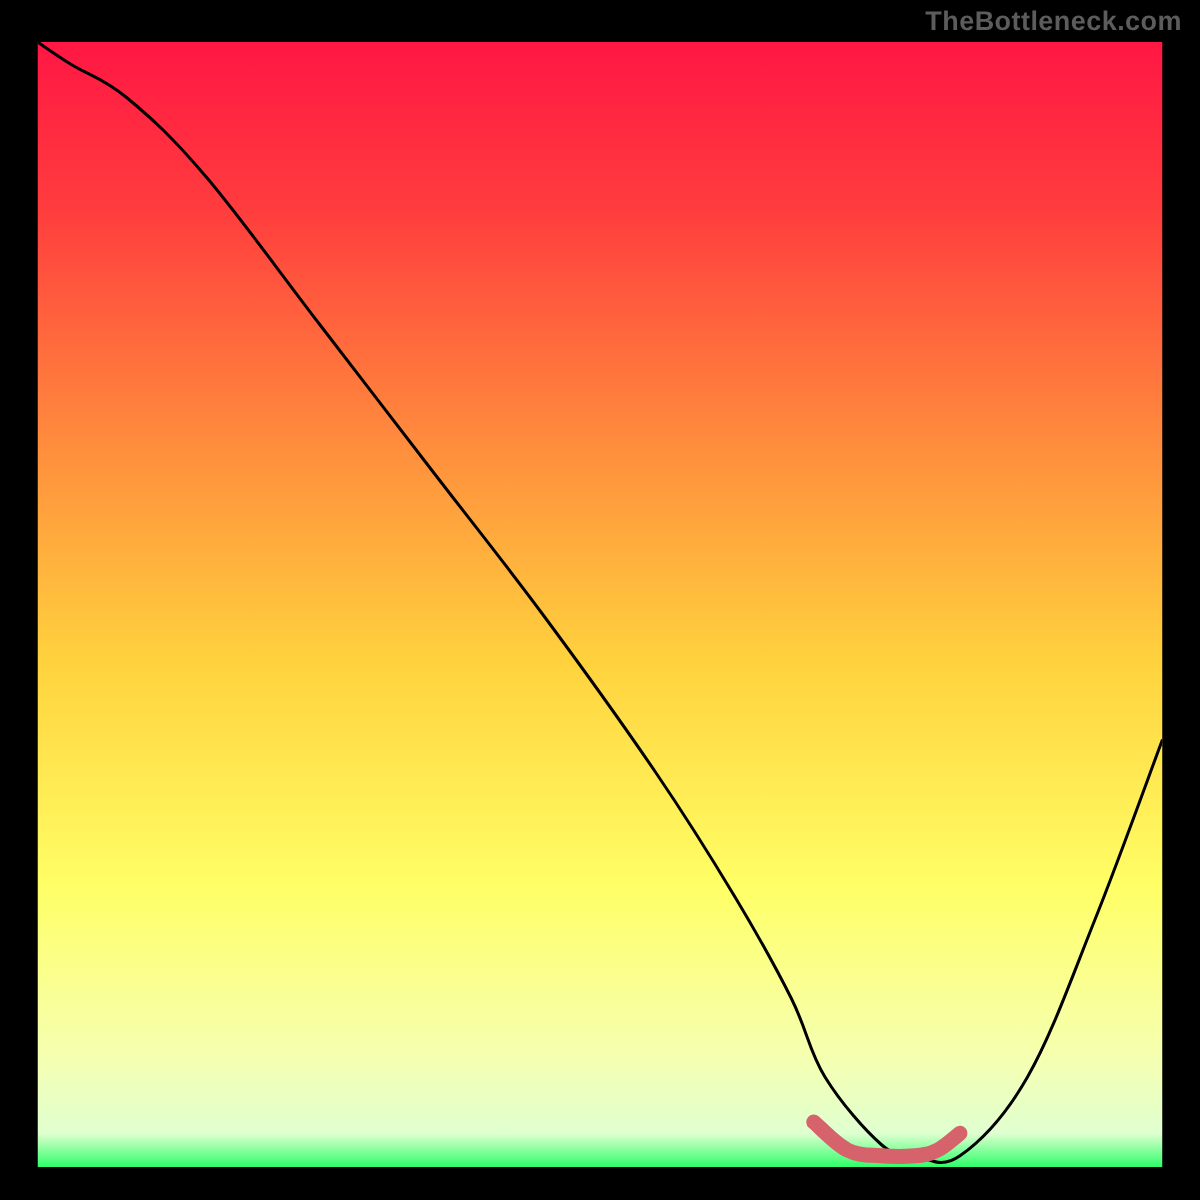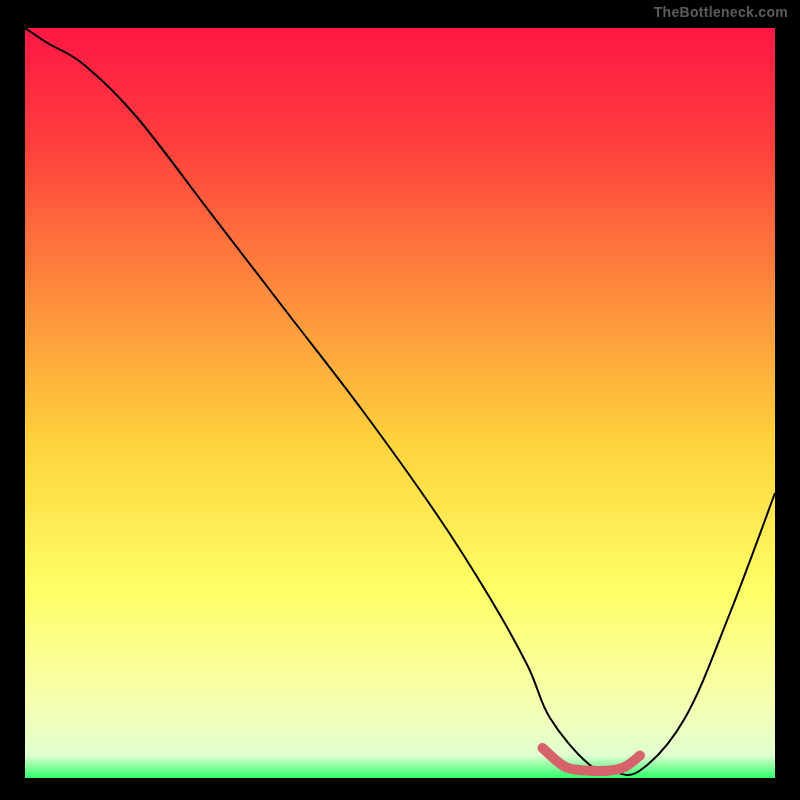--- a/index.html
+++ b/index.html
@@ -8,21 +8,21 @@
     width: 800px;
     height: 800px;
     background: #000000;
     overflow: hidden;
   }
   .watermark {
     position: absolute;
     top: 4px;
     right: 12px;
     font-family: Arial, Helvetica, sans-serif;
-    font-size: 14px;
+    font-size: 18px;
     font-weight: bold;
     color: #5c5c5c;
     letter-spacing: 0.3px;
     z-index: 10;
   }
   .plot {
     position: absolute;
     left: 25px;
     top: 28px;
     width: 750px;

